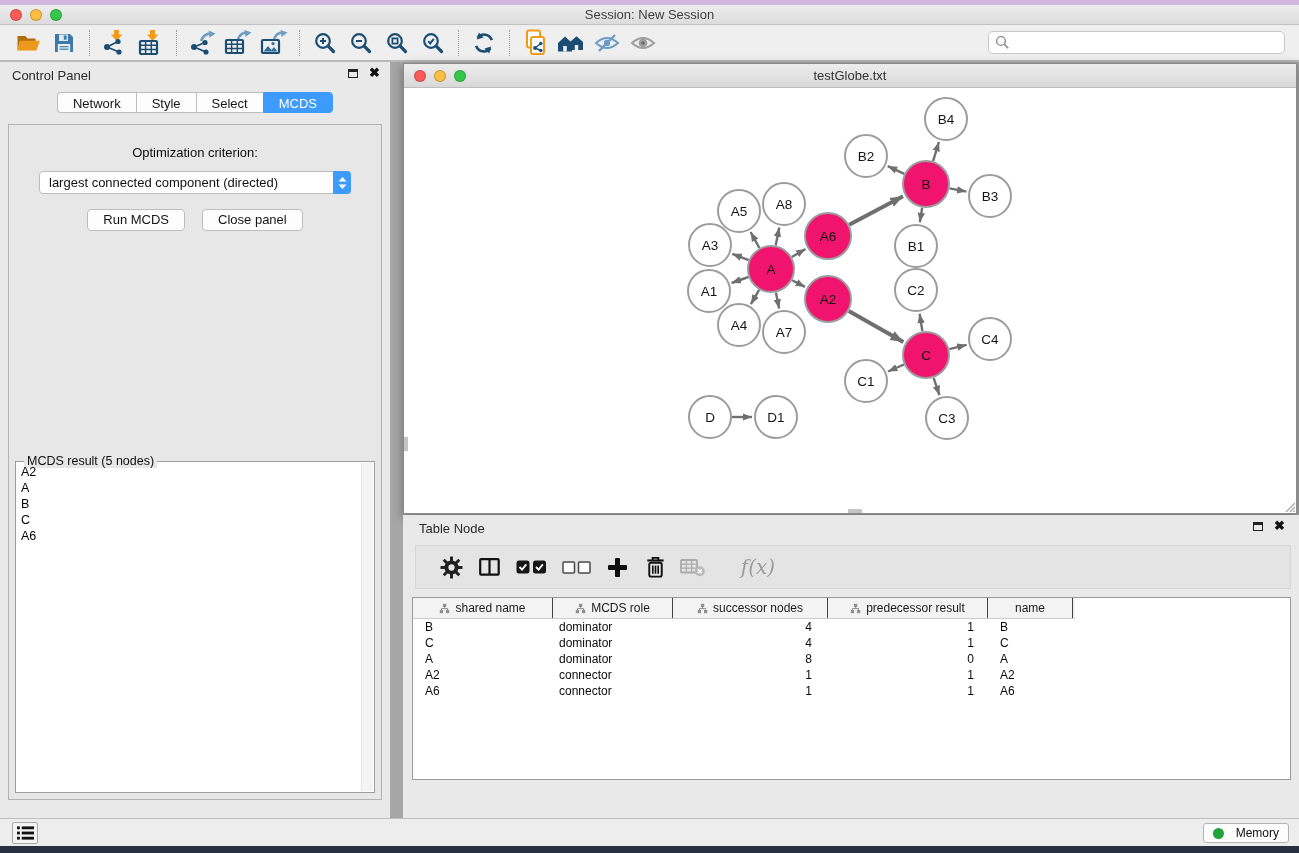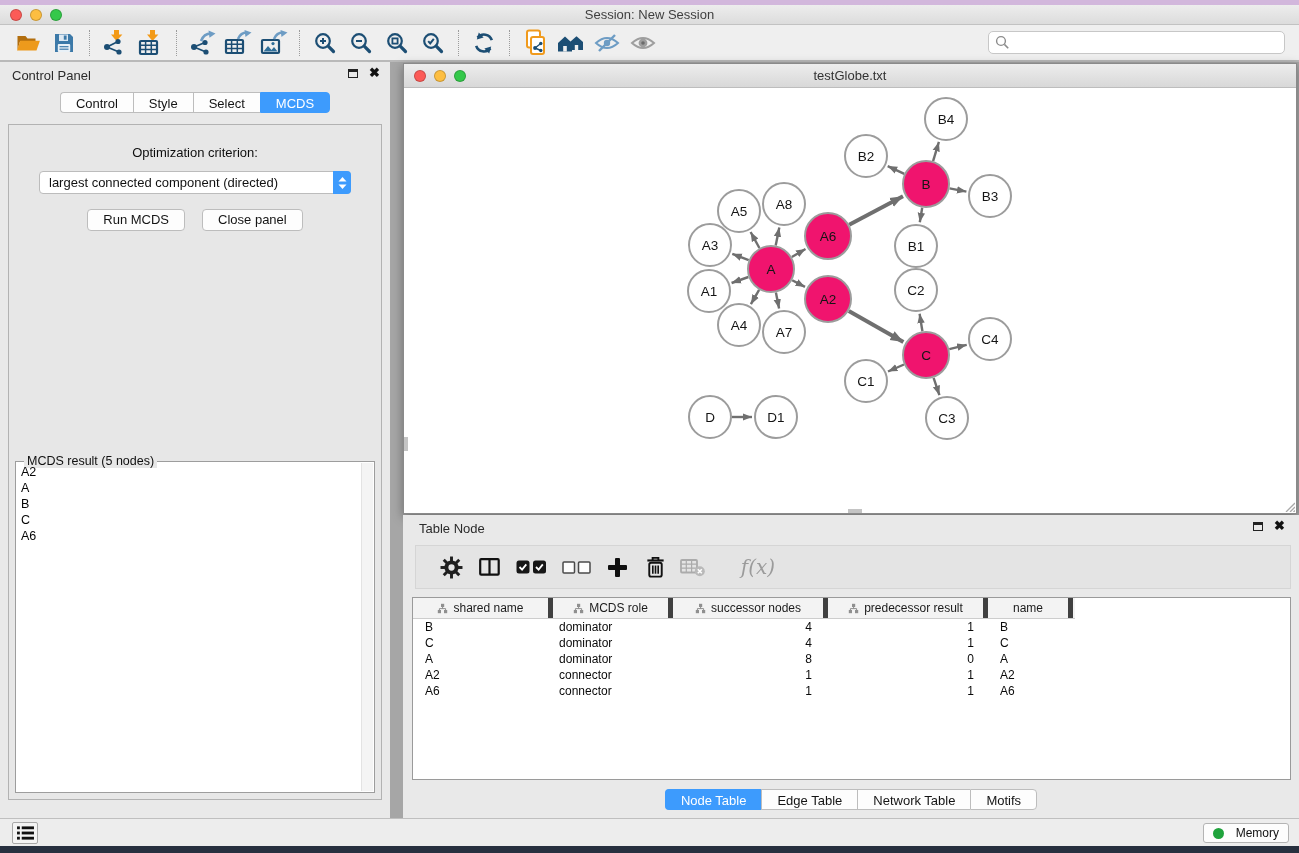--- a/index.html
+++ b/index.html
@@ -68,21 +68,21 @@
   .resize-grip { position:absolute; right:1px; bottom:1px; }
 
   
   .table-panel { position:absolute; left:13px; top:453px; width:896px; height:303px; background:#E9E9E9; }
   .tp-head { position:relative; height:26px; }
   .tp-toolbar { position:absolute; left:12px; right:8px; top:30px; height:44px; background:#E4E4E4; border:1px solid #D5D5D5; display:flex; align-items:center; padding:0 16px; gap:0; }
   .tp-tool { width:38px; height:36px; display:flex; align-items:center; justify-content:center; }
   .fx { font-family:"DejaVu Serif",serif; font-style:italic; font-size:20px; color:#9B9B9B;margin-left:40px; }
   .tp-table { position:absolute; left:9px; right:8px; top:82px; bottom:38px; background:#fff; border:1px solid #9A9A9A; overflow:hidden; }
   .thead { display:flex; height:21px; width:662px; background:#F3F3F3; border-bottom:1px solid #CDCDCD; }
-  .th { display:flex; align-items:center; justify-content:center; gap:5px; font-size:12px; color:#1B1B1B; border-right:5px solid #404040; }
+  .th { display:flex; align-items:center; justify-content:center; gap:5px; font-size:12px; color:#1B1B1B; border-right:1px solid #404040; }
   .tr { display:flex; height:16px; }
   .td { font-size:12px; color:#0A0A0A; line-height:16px; }
   .c0{width:140px;} .c1{width:120px;} .c2{width:155px;} .c3{width:160px;} .c4{width:85px;}
   .td.c0{padding-left:12px;} .td.c1{padding-left:6px;}
   .td.c2{text-align:right;padding-right:16px;} .td.c3{text-align:right;padding-right:14px;}
   .td.c4{padding-left:12px;}
   .tp-tabs { position:absolute; left:0; right:0; bottom:8px; display:flex; justify-content:center; }
 
   
   .status-bar { position:absolute; left:0; top:813px; width:1299px; height:28px; background:#EDEDED; border-top:1px solid #BFBFBF; }
@@ -262,21 +262,21 @@
 
     <div class="control-panel">
       <div class="panel-head">
         <span class="panel-title">Control Panel</span>
         <span class="winbtns">
           <span class="float-ico"></span>
           <span class="close-ico">✖</span>
         </span>
       </div>
       <div class="cp-tabs" id="cp-tabs">
-          <div class="tab">Control</div>
+          <div class="tab">Network</div>
           <div class="tab">Style</div>
           <div class="tab">Select</div>
           <div class="tab active">MCDS</div>
         </div>
       <div class="cp-box">
         <div class="opt-label">Optimization criterion:</div>
         <div class="opt-select">
           <span class="opt-value">largest connected component (directed)</span>
           <span class="opt-stepper">
             <svg width="11" height="14" viewBox="0 0 11 14">
@@ -547,26 +547,20 @@
               <div class="tr">
                 <div class="td c0">A6</div>
                 <div class="td c1">connector</div>
                 <div class="td c2">1</div>
                 <div class="td c3">1</div>
                 <div class="td c4">A6</div>
               </div>
             </div>
         </div>
 
-        <div class="tp-tabs" id="tp-tabs">
-            <div class="tab active">Node Table</div>
-            <div class="tab">Edge Table</div>
-            <div class="tab">Network Table</div>
-            <div class="tab">Motifs</div>
-          </div>
       </div>
 
     </div>
   </div>
 
   <div class="status-bar">
     <div class="list-btn">
       <svg width="19" height="16" viewBox="0 0 20 17">
         <g fill="#111">
           <rect x="1" y="1.5" width="3" height="3"></rect>

